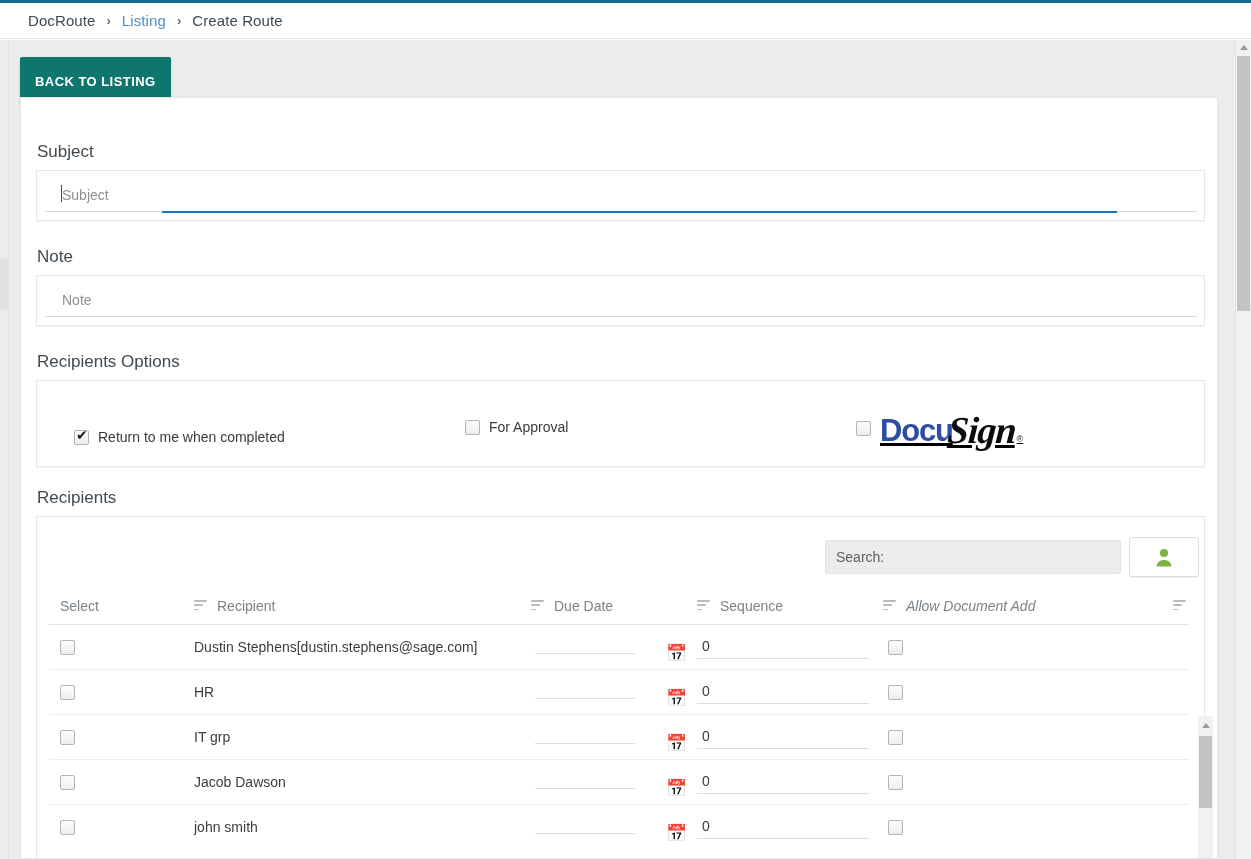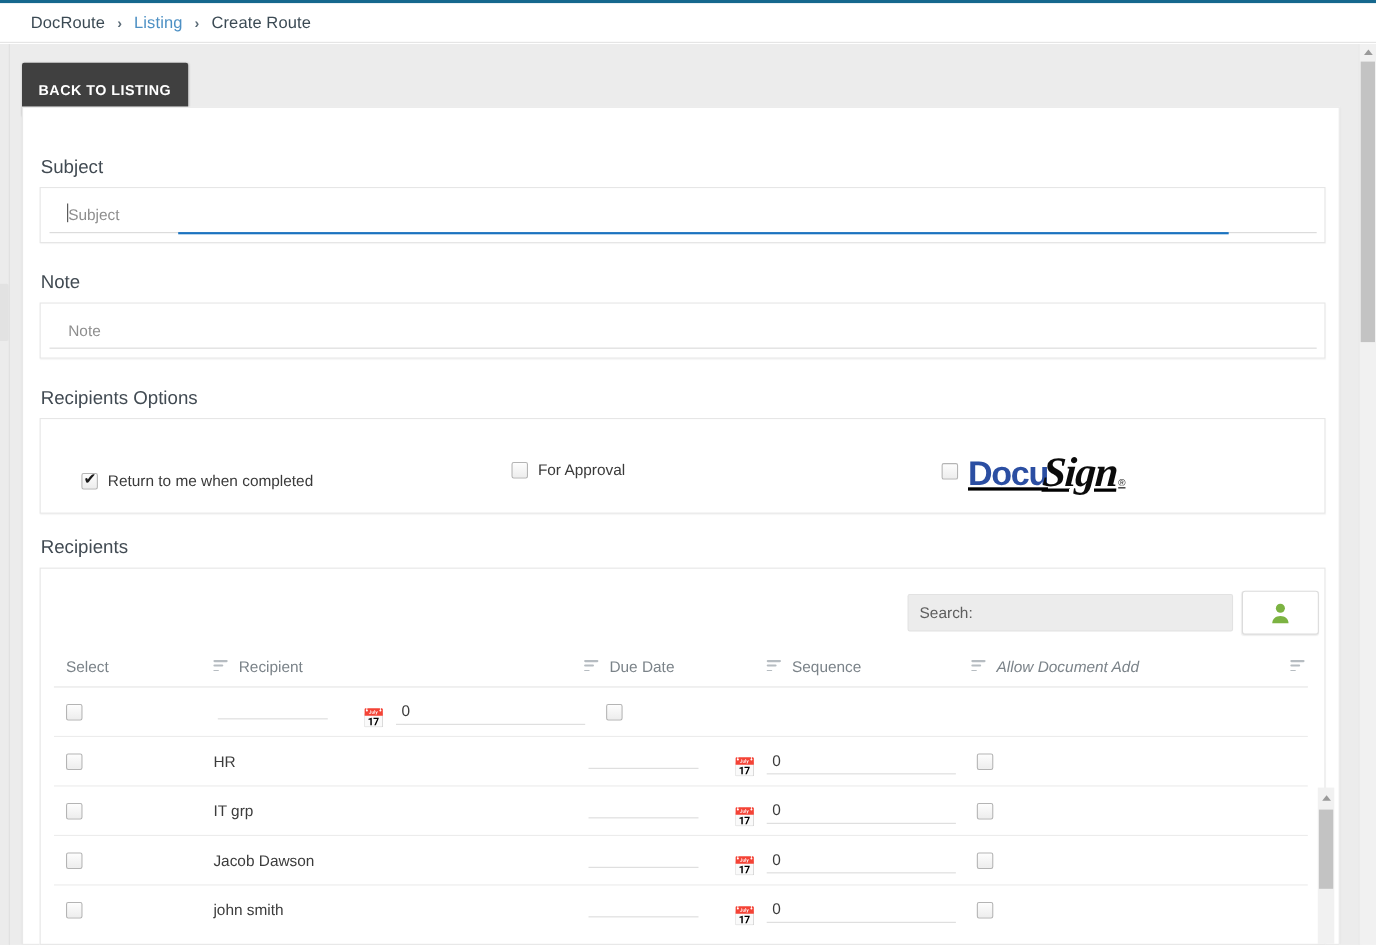--- a/index.html
+++ b/index.html
@@ -48,21 +48,21 @@
   }
   .left-tab {
     position: absolute; left: 0; top: 258px; width: 8px; height: 52px;
     background: #e2e2e2; border-radius: 0 2px 2px 0;
   }
 
   
   .back-btn {
     position: absolute; left: 20px; top: 57px;
     height: 48px; padding: 0 15px;
-    background: #404040; color: #ffffff;
+    background: #0f766e; color: #ffffff;
     border: none; border-radius: 2px;
     font-family: "Liberation Sans", sans-serif;
     font-size: 13px; font-weight: bold; letter-spacing: .45px;
     box-shadow: 0 1px 2px rgba(0,0,0,.22);
     cursor: pointer;
     display: flex; align-items: center; justify-content: center;
   }
 
   
   .card {
@@ -398,20 +398,21 @@
                 <i></i>
               </span>
           </div>
         </div>
 
         <div class="tbl-body" id="rows-host">
             <div class="row">
               <div class="cell cell-select">
                 <span class="cbx"></span>
               </div>
+              <div class="cell cell-recipient">Dustin Stephens[dustin.stephens@sage.com]</div>
               <div class="cell cell-due">
                 <div class="date-line"></div>
                 <span class="cal-ico">📅</span>
               </div>
               <div class="cell cell-seq">
                 <input class="seq-input" type="text" value="0" style="">
               </div>
               <div class="cell cell-allow">
                 <span class="cbx"></span>
               </div>

